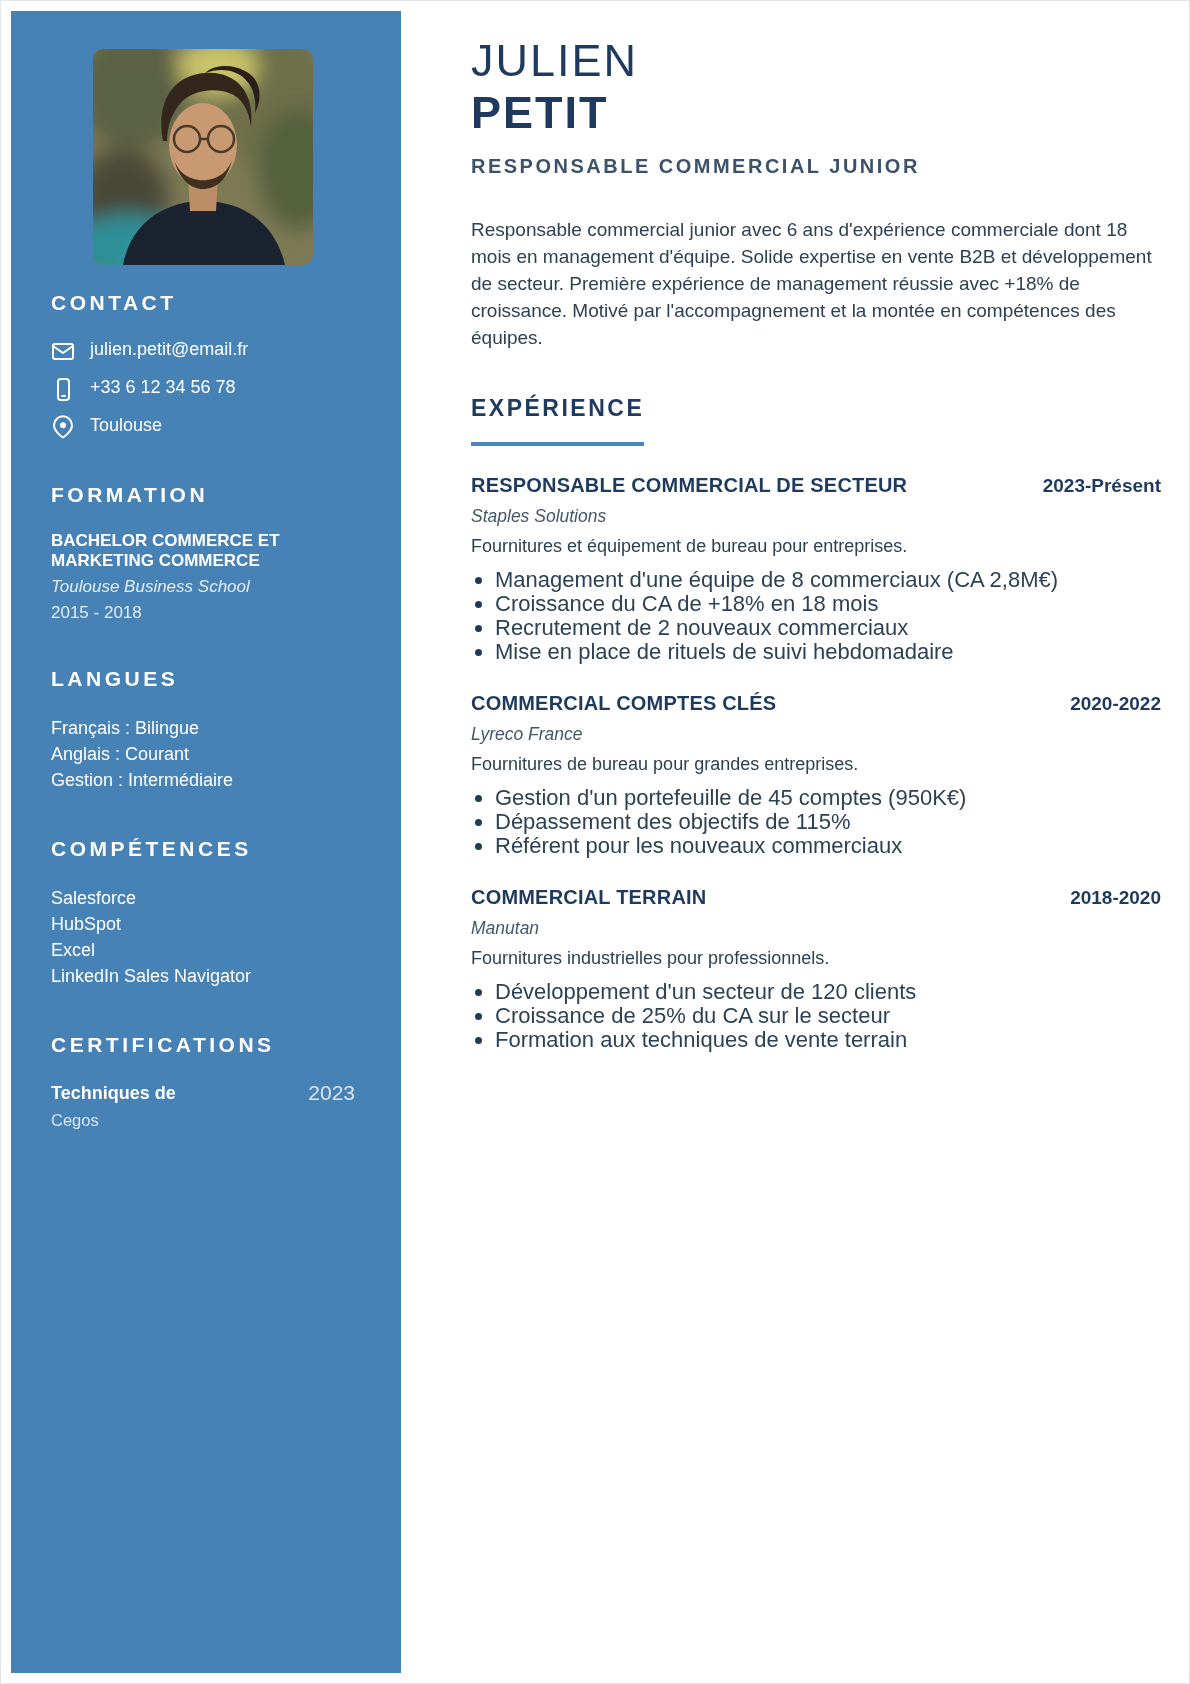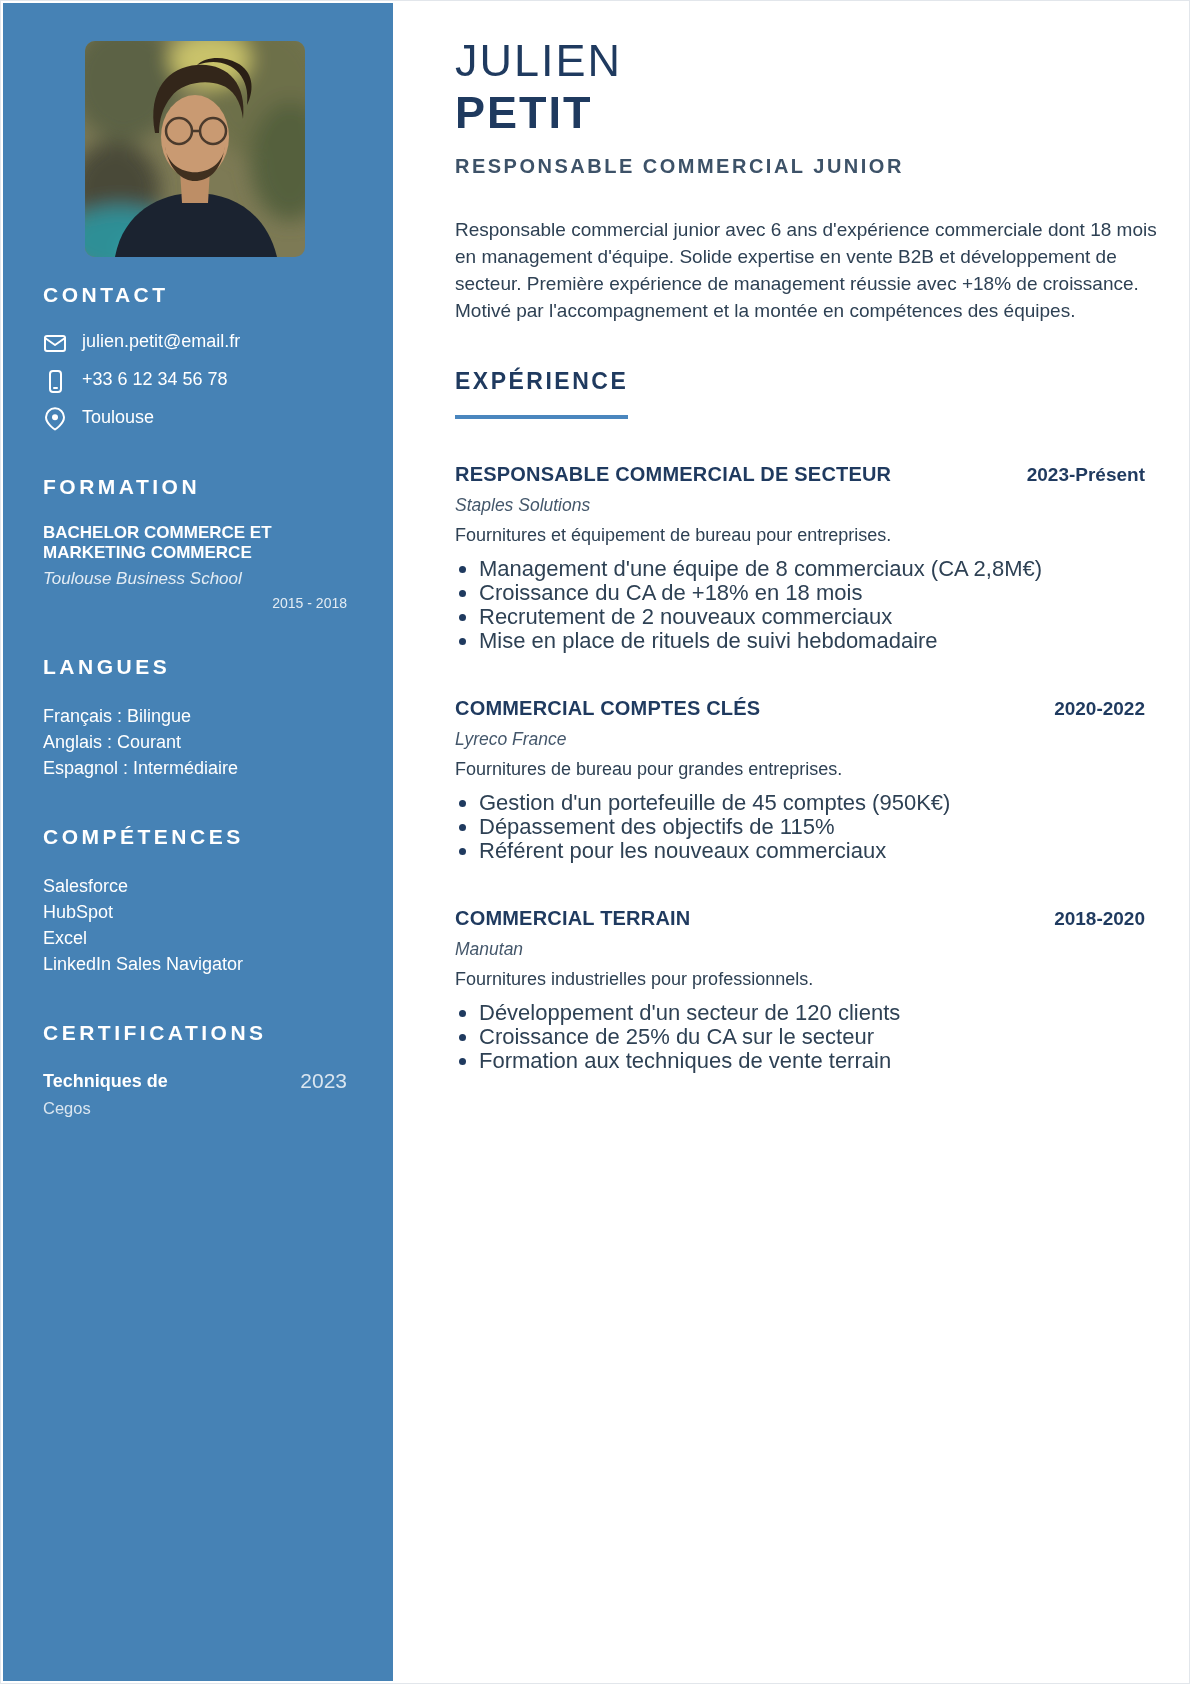--- a/index.html
+++ b/index.html
@@ -15,40 +15,40 @@
     width:1190px;height:1684px;position:relative;overflow:hidden;
     font-family:"Liberation Sans","DejaVu Sans",sans-serif;
     color:var(--body_text);
   }
   .page{
     position:absolute;inset:0;background:#ffffff;border:1px solid #e2e6eb;
     display:flex;
   }
   
   .sidebar{
-    width:390px;flex:0 0 390px;margin:2px;background:var(--sidebar_bg);
+    width:390px;flex:0 0 390px;margin:10px;background:var(--sidebar_bg);
     color:#fff;padding:38px 46px 12px 40px;
   }
   .photo{
     width:220px;height:216px;border-radius:10px;margin:0 auto 26px auto;
     overflow:hidden;display:block;position:relative;
   }
   .photo svg{display:block;width:100%;height:100%;}
   .side-section{margin-top:44px;}
   .side-section:first-of-type{margin-top:0;}
   .side-heading{
     font-size:21px;font-weight:700;letter-spacing:3.5px;color:#fff;
     margin:0 0 24px 0;
   }
   .contact-row{display:flex;align-items:flex-start;gap:15px;margin-bottom:14px;}
   .contact-row .c-icon{flex:0 0 24px;height:24px;display:flex;align-items:center;justify-content:center;}
   .contact-row .c-text{font-size:18px;color:#fff;}
   .edu-degree{font-size:17px;font-weight:700;line-height:20px;color:#fff;margin:0 0 6px 0;}
   .edu-school{font-size:17px;font-style:italic;color:rgba(255,255,255,0.85);margin:0 0 6px 0;}
-  .edu-years{font-size:14px;color:rgba(255,255,255,0.85);margin:0;text-align:right;}
+  .edu-years{font-size:17px;color:rgba(255,255,255,0.85);margin:0;}
   .plain-list{list-style:none;margin:0;padding:0;}
   .plain-list li{font-size:18px;line-height:26px;color:#fff;}
   .cert{margin-bottom:24px;}
   .cert:last-child{margin-bottom:0;}
   .cert-head{display:flex;justify-content:space-between;align-items:center;}
   .cert-title{font-size:18px;font-weight:700;color:#fff;}
   .cert-year{font-size:21px;color:rgba(255,255,255,0.8);}
   .cert-org{font-size:16.5px;color:rgba(255,255,255,0.8);margin-top:6px;}
   
   .main{flex:1;padding:34px 22px 40px 60px;}
@@ -58,21 +58,21 @@
   .job-headline{
     margin:16px 0 0 0;font-size:20px;font-weight:600;letter-spacing:2.5px;
     color:#3d5268;
   }
   .summary{margin:38px 0 0 0;max-width:715px;font-size:19px;line-height:27px;color:var(--body_text);}
   .exp-heading{
     display:inline-block;margin:44px 0 0 0;font-size:23px;font-weight:800;
     letter-spacing:2.5px;color:var(--navy);
     border-bottom:4px solid var(--accent);padding-bottom:20px;
   }
-  .job{margin-top:44px;max-width:690px;}
+  .job{margin-top:28px;max-width:690px;}
   .job-header{display:flex;justify-content:space-between;align-items:baseline;gap:20px;}
   .job-title{font-size:20px;font-weight:800;color:var(--navy);letter-spacing:0.2px;}
   .job-dates{font-size:19px;font-weight:700;color:var(--navy);white-space:nowrap;}
   .job-company{font-size:17.5px;font-style:italic;color:var(--muted);margin-top:9px;}
   .job-desc{font-size:18px;color:var(--body_text);margin-top:9px;}
   .job-bullets{list-style:none;margin:11px 0 0 0;padding:0;}
   .job-bullets li{
     position:relative;padding-left:24px;font-size:22px;line-height:24px;
     color:var(--body_text);
   }
@@ -161,21 +161,21 @@
       <p class="edu-degree">BACHELOR COMMERCE ET MARKETING COMMERCE</p>
       <p class="edu-school">Toulouse Business School</p>
       <p class="edu-years">2015 - 2018</p>
     </section>
 
     <section class="side-section">
       <h3 class="side-heading">LANGUES</h3>
       <ul class="plain-list">
         <li>Français : Bilingue</li>
         <li>Anglais : Courant</li>
-        <li>Espagnol : Intermédiaire</li>
+        <li>Gestion : Intermédiaire</li>
       </ul>
     </section>
 
     <section class="side-section">
       <h3 class="side-heading">COMPÉTENCES</h3>
       <ul class="plain-list">
         <li>Salesforce</li>
         <li>HubSpot</li>
         <li>Excel</li>
         <li>LinkedIn Sales Navigator</li>

